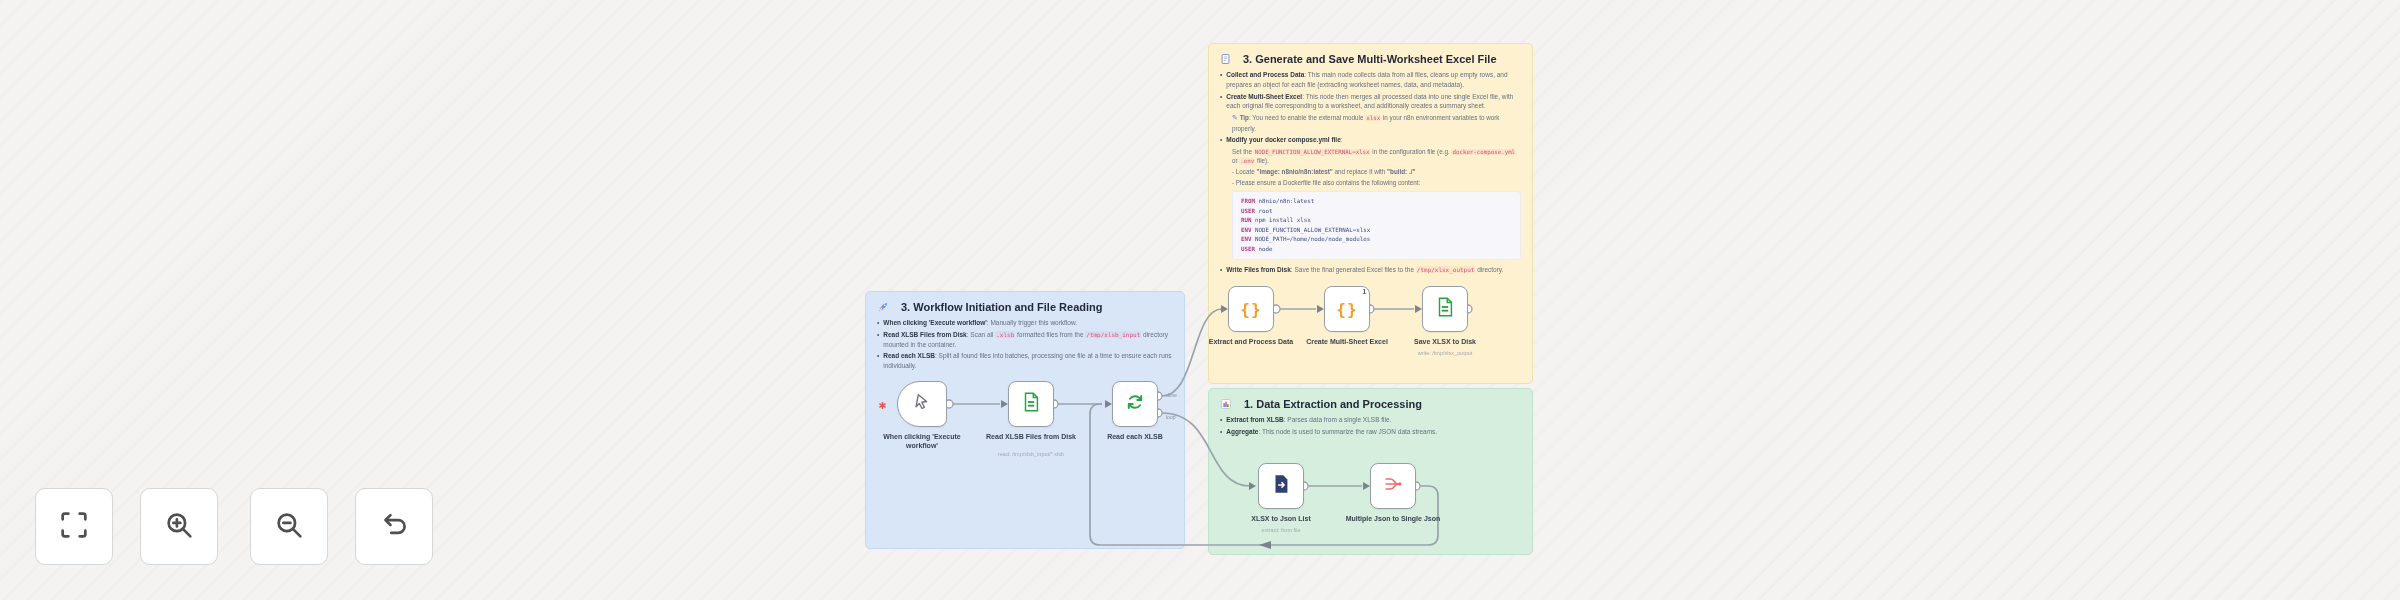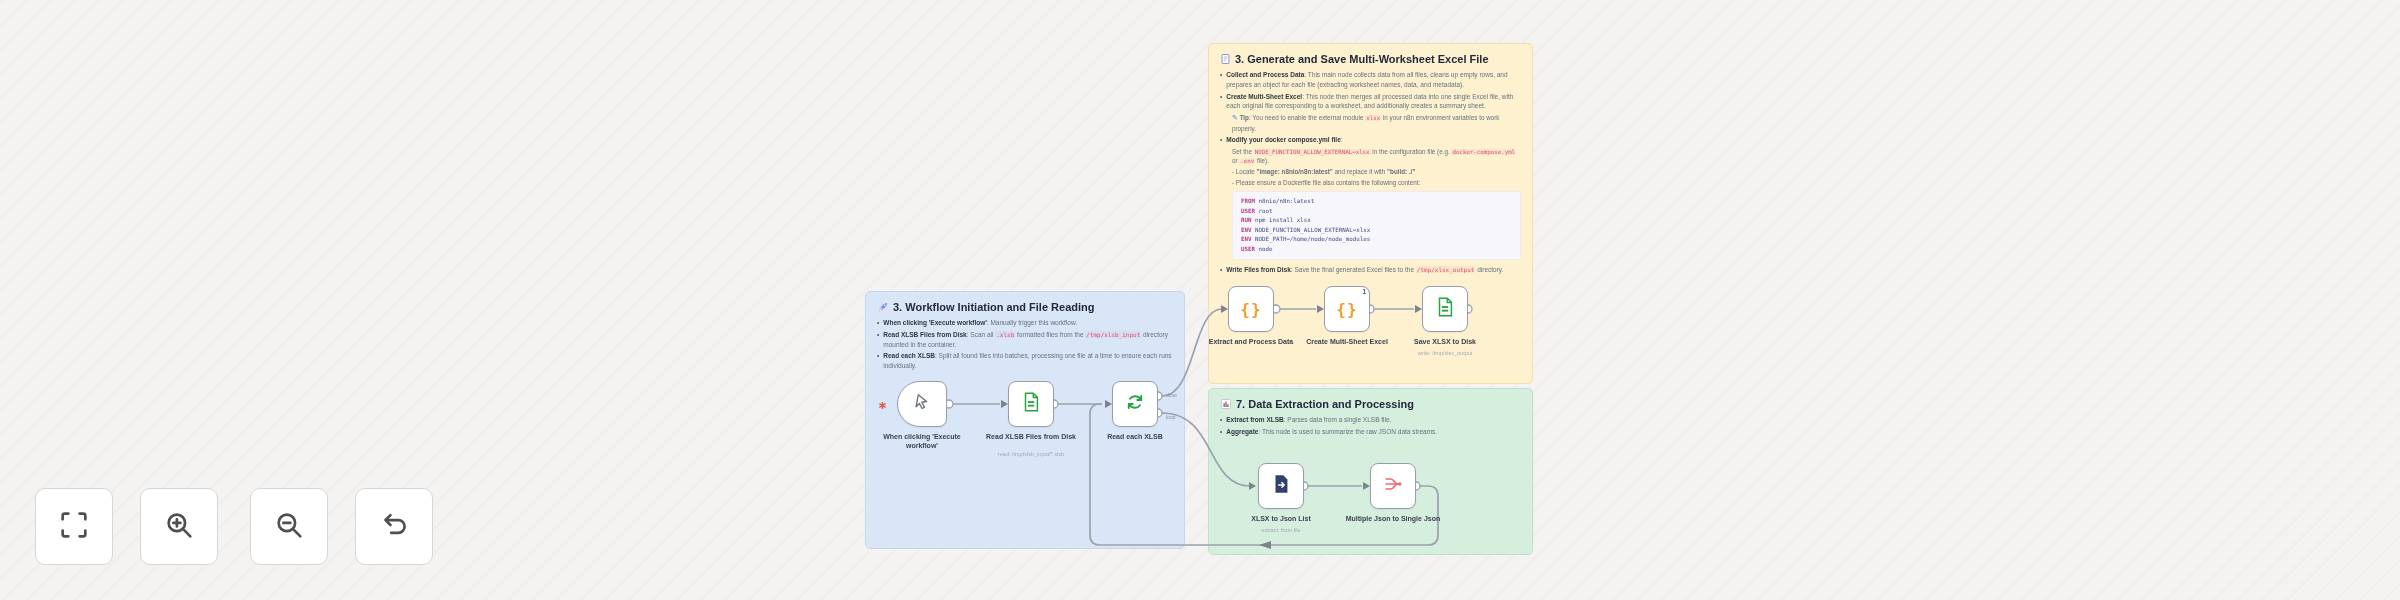--- a/index.html
+++ b/index.html
@@ -6,21 +6,21 @@
   *{box-sizing:border-box;}
   .stage{position:relative;width:2400px;height:600px;overflow:hidden;
     font-family:"Liberation Sans",sans-serif;
     background:#f4f3f1;
     background-image:repeating-linear-gradient(135deg, rgba(0,0,0,0.014) 0px, rgba(0,0,0,0.014) 3px, transparent 3px, transparent 17px);}
   
   .note{position:absolute;border-radius:5px;padding:9px 11px;}
   .note-blue{left:865px;top:291px;width:320px;height:258px;background:#d9e6f8;border:1px solid #c4d8f1;}
   .note-yellow{left:1208px;top:43px;width:325px;height:341px;background:#fdf1cf;border:1px solid #f1e0ae;}
   .note-green{left:1208px;top:388px;width:325px;height:167px;background:#d5eedd;border:1px solid #bfe2cb;}
-  .note-title{display:flex;align-items:center;gap:4px;font-size:11px;font-weight:bold;color:#23293a;margin-bottom:5px;}
+  .note-title{display:flex;align-items:center;gap:12px;font-size:11px;font-weight:bold;color:#23293a;margin-bottom:5px;}
   .note-title .nicon{display:inline-flex;flex:0 0 auto;}
   .li{display:flex;gap:4px;font-size:6.5px;line-height:1.5;color:#66707f;margin-bottom:2px;}
   .li .dot{flex:0 0 auto;color:#4b5563;}
   .li b{color:#2f3642;}
   .subline{margin-left:12px;font-size:6.3px;line-height:1.5;color:#66707f;margin-bottom:1px;}
   .tipline{margin-left:12px;font-size:6.3px;line-height:1.5;color:#66707f;margin-bottom:2px;}
   .tipline .pen{color:#4f7df2;font-size:7px;}
   code.inl{font-family:"DejaVu Sans Mono",monospace;font-size:0.92em;color:#d6537a;background:rgba(214,83,122,0.08);border-radius:2px;padding:0 1px;}
   .codeblock{margin:4px 0 5px 12px;background:#f6f6fb;border:1px solid #ebebf4;border-radius:3px;padding:5px 8px;
     font-family:"DejaVu Sans Mono",monospace;font-size:5.8px;line-height:1.65;}
@@ -119,21 +119,21 @@
   <div class="note note-green">
     <div class="note-title">
       <span class="nicon">
         <svg viewBox="0 0 16 16" width="12" height="12">
             <rect x="2" y="2" width="12" height="12" rx="1.5" fill="#fff" stroke="#b7bec7" stroke-width="1"></rect>
             <rect x="4.5" y="7" width="2" height="5" fill="#4f7df2"></rect>
             <rect x="7" y="5" width="2" height="7" fill="#ef5350"></rect>
             <rect x="9.5" y="8.5" width="2" height="3.5" fill="#27a343"></rect>
           </svg>
       </span>
-      <span>7. Data Extraction and Processing</span>
+      <span>1. Data Extraction and Processing</span>
     </div>
     <div class="li">
         <span class="dot">•</span>
         <span><b>Extract from XLSB</b><span>: Parses data from a single XLSB file.</span></span>
       </div>
     <div class="li">
         <span class="dot">•</span>
         <span><b>Aggregate</b><span>: This node is used to summarize the raw JSON data streams.</span></span>
       </div>
   </div>

